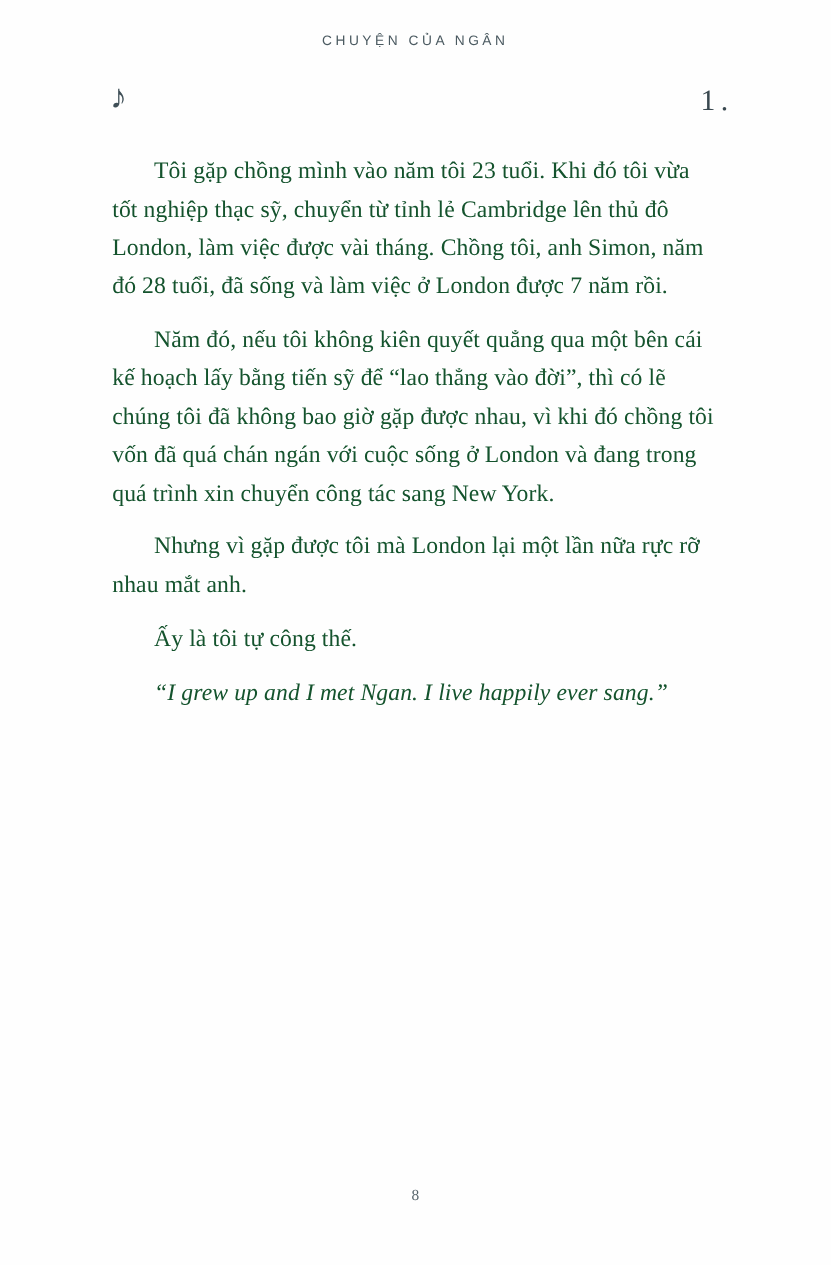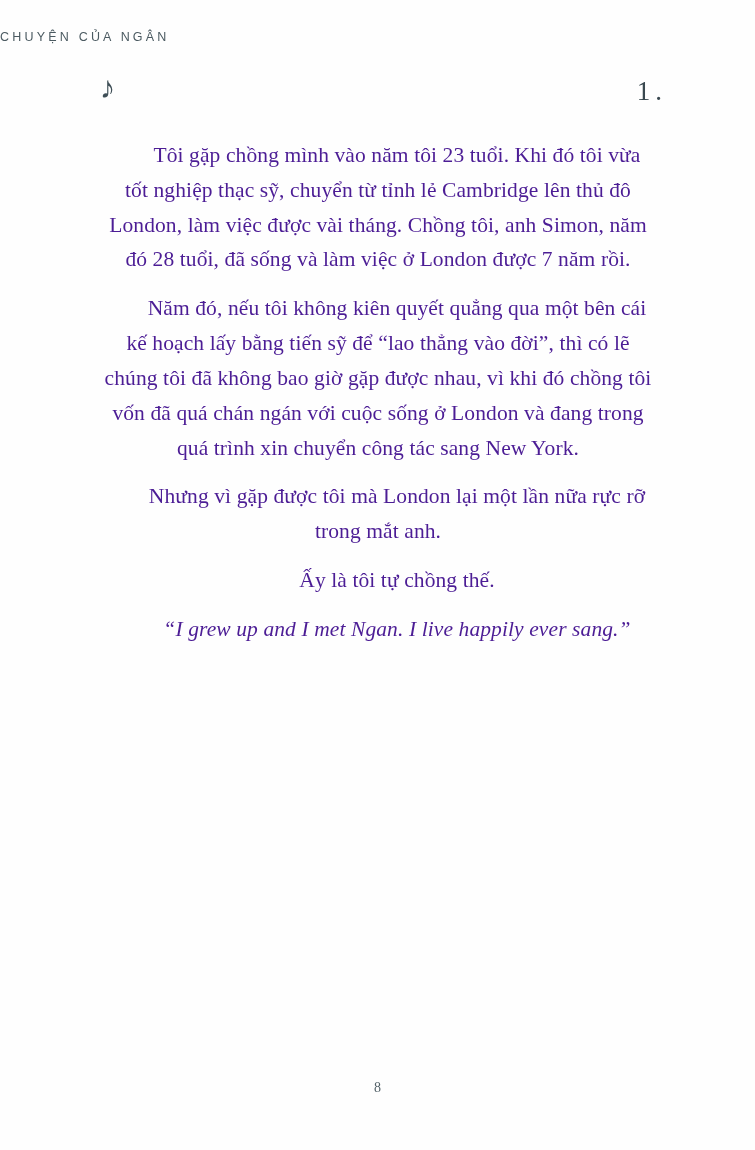--- a/index.html
+++ b/index.html
@@ -18,20 +18,21 @@
   .page {
     position: absolute;
     inset: 0;
     background: #fefefe;
   }
   .running-head {
     position: absolute;
     top: 30px;
     left: 0;
     right: 0;
+    text-align: center;
     font-family: "Liberation Sans", sans-serif;
     font-size: 12.5px;
     letter-spacing: 3.2px;
     color: #4b5a61;
     text-transform: uppercase;
   }
   .chapter-row {
     position: absolute;
     top: 72px;
     left: 100px;
@@ -59,22 +60,22 @@
     position: absolute;
     top: 138px;
     left: 102px;
     width: 552px;
   }
   .body-text p {
     margin: 0 0 14px 0;
     font-size: 21.5px;
     line-height: 1.62;
     text-indent: 38px;
-    text-align: center;
-    color: #4c1d95;
+    text-align: left;
+    color: #14532d;
     letter-spacing: 0.1px;
   }
   .body-text p.italic {
     font-style: italic;
   }
   .folio {
     position: absolute;
     bottom: 54px;
     left: 0;
     right: 0;
@@ -92,20 +93,20 @@
   <div class="running-head">Chuyện của Ngân</div>
 
   <div class="chapter-row">
     <span class="chapter-ornament">♪</span>
     <span class="chapter-number">1.</span>
   </div>
 
   <div class="body-text">
     <p>Tôi gặp chồng mình vào năm tôi 23 tuổi. Khi đó tôi vừa tốt nghiệp thạc sỹ, chuyển từ tỉnh lẻ Cambridge lên thủ đô London, làm việc được vài tháng. Chồng tôi, anh Simon, năm đó 28 tuổi, đã sống và làm việc ở London được 7 năm rồi.</p>
     <p>Năm đó, nếu tôi không kiên quyết quẳng qua một bên cái kế hoạch lấy bằng tiến sỹ để “lao thẳng vào đời”, thì có lẽ chúng tôi đã không bao giờ gặp được nhau, vì khi đó chồng tôi vốn đã quá chán ngán với cuộc sống ở London và đang trong quá trình xin chuyển công tác sang New York.</p>
-    <p>Nhưng vì gặp được tôi mà London lại một lần nữa rực rỡ trong mắt anh.</p>
-    <p>Ấy là tôi tự chồng thế.</p>
+    <p>Nhưng vì gặp được tôi mà London lại một lần nữa rực rỡ nhau mắt anh.</p>
+    <p>Ấy là tôi tự công thế.</p>
     <p class="italic">“I grew up and I met Ngan. I live happily ever sang.”</p>
   </div>
 
   <div class="folio">8</div>
 
 </div>
 
 </body></html>

